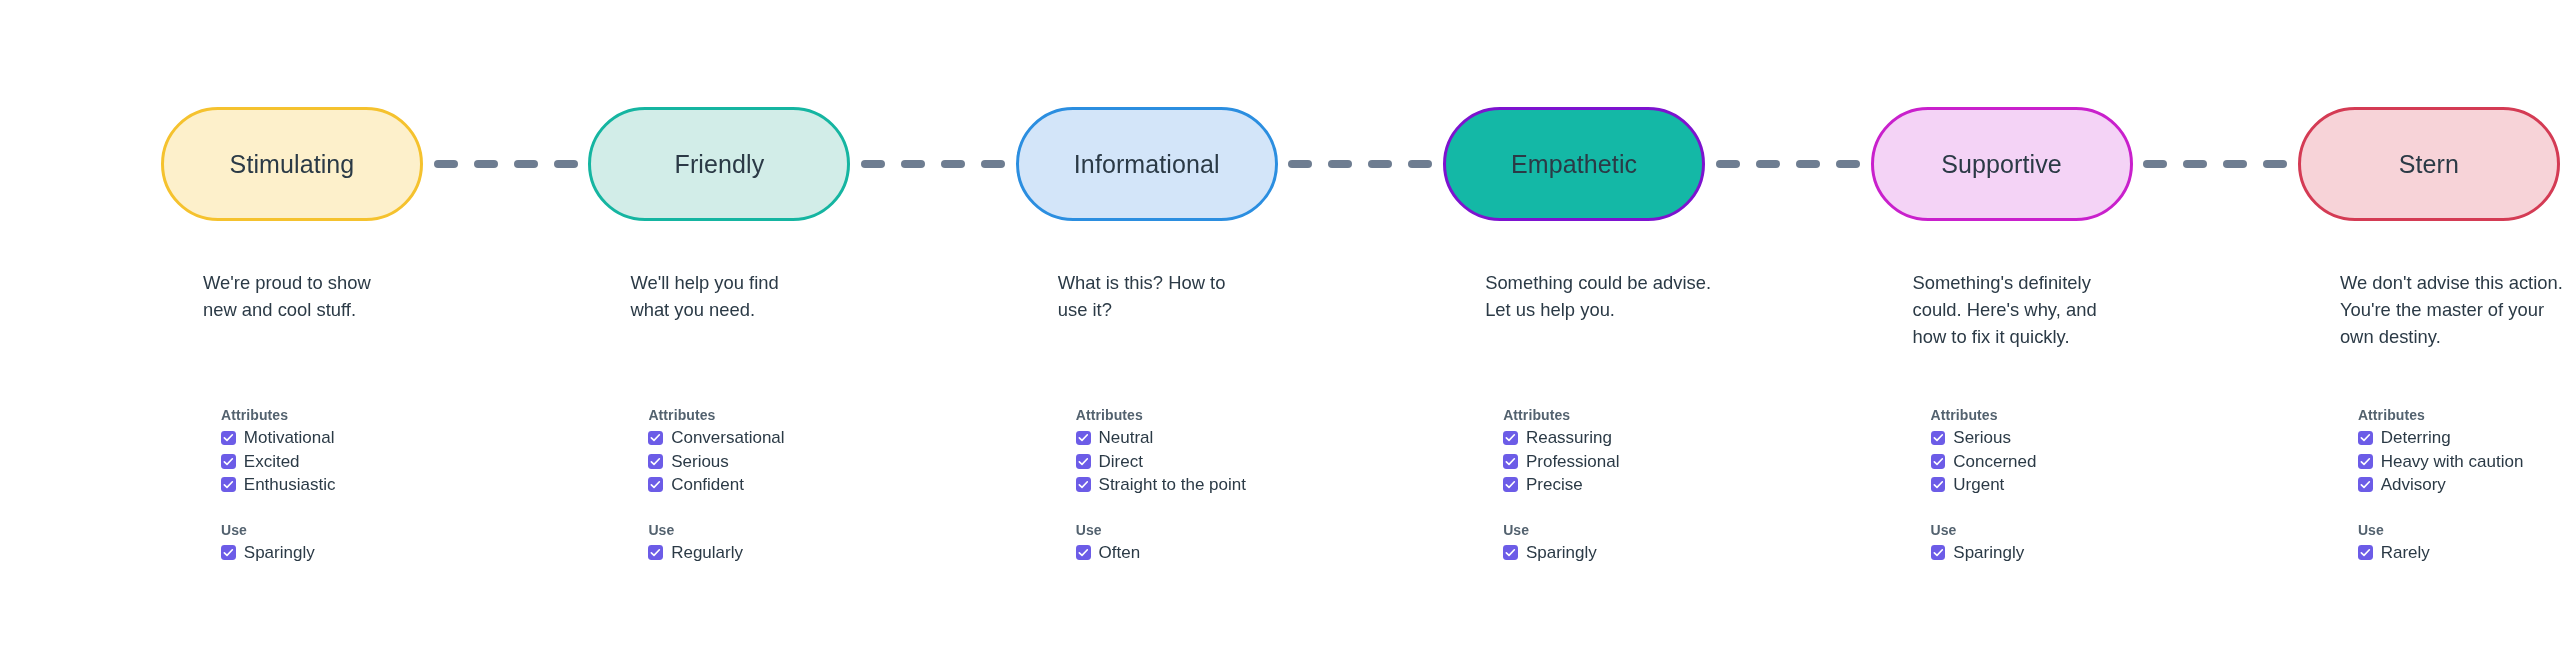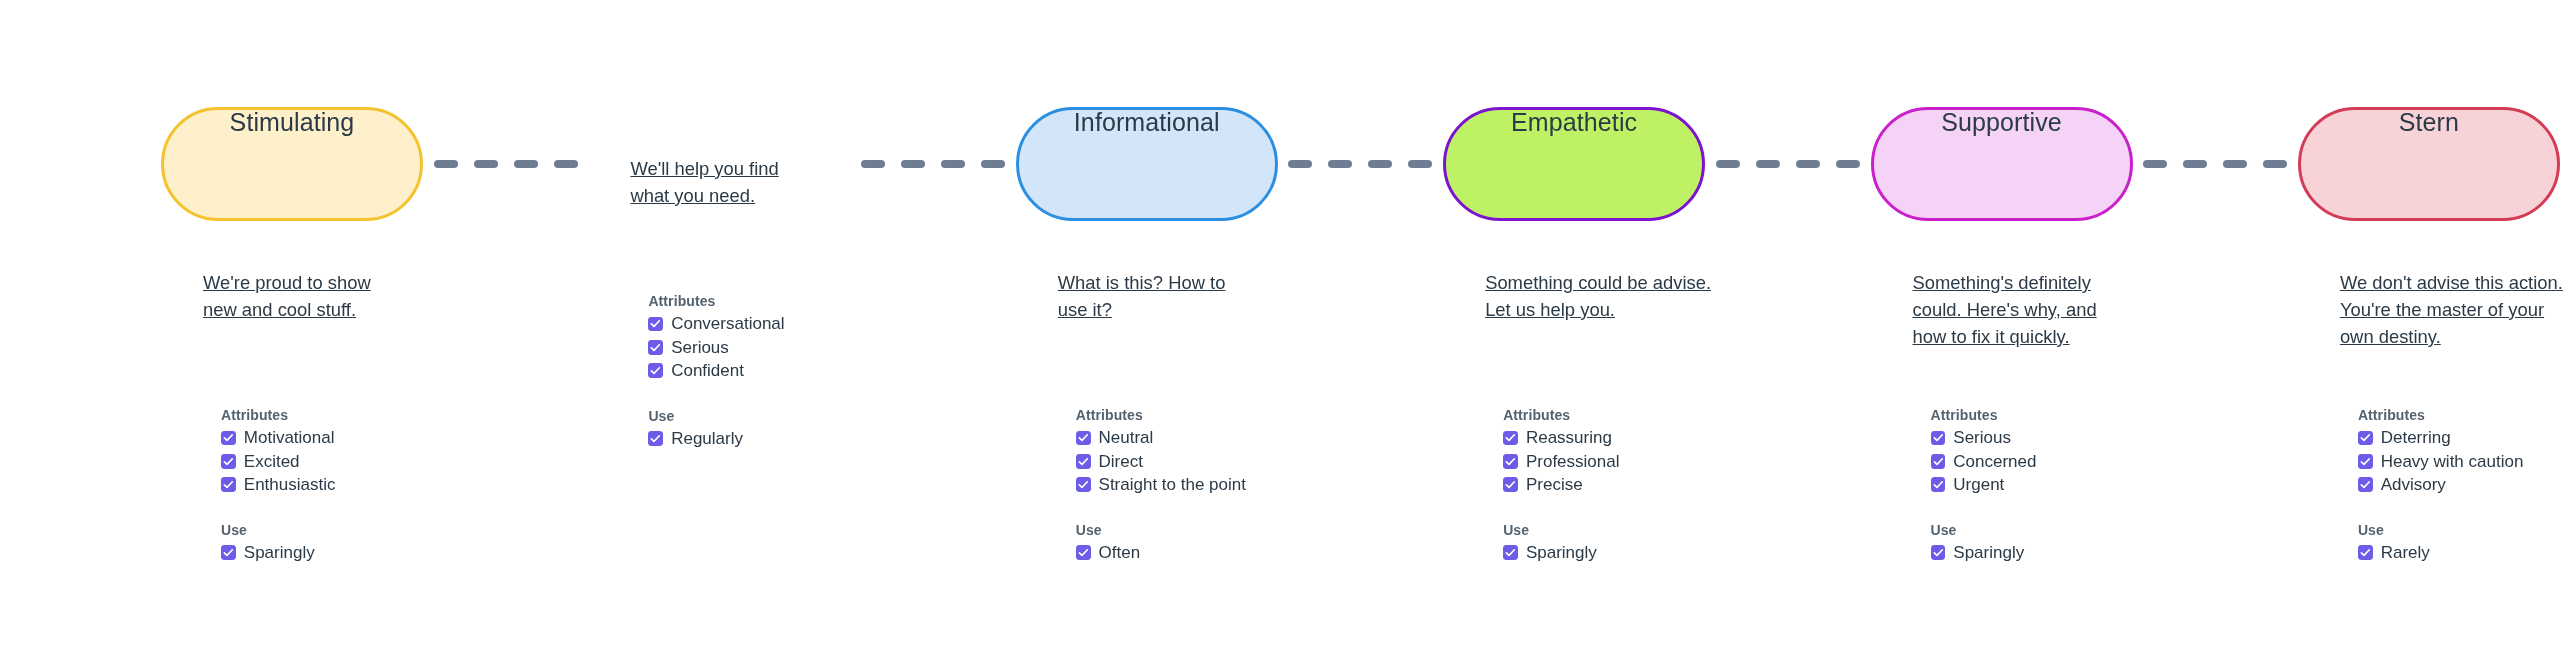--- a/index.html
+++ b/index.html
@@ -42,20 +42,21 @@
 
   
   .pill {
     width: 262px;
     height: 114px;
     box-sizing: border-box;
     border-radius: 60px;
     border-style: solid;
     border-width: 3.4px;
     display: flex;
+    align-items: center;
     justify-content: center;
     flex: 0 0 auto;
   }
   .pill-label {
     font-size: 25px;
     font-weight: 400;
     color: #2b3a46;
     letter-spacing: 0.1px;
     line-height: 1;
     white-space: nowrap;
@@ -82,21 +83,21 @@
 
   
   .description {
     margin-top: 48px;
     margin-left: 42px;
     font-size: 18.4px;
     line-height: 27px;
     color: #2b3a46;
     max-width: 221px;
   }
-  .description .line { display: block; white-space: pre; text-decoration: underline; }
+  .description .line { display: block; white-space: pre; }
 
   
   .groups {
     margin-left: 60px;
     margin-top: 0;
   }
   .group-title {
     font-size: 14px;
     font-weight: 700;
     color: #53626f;
@@ -207,20 +208,23 @@
           </div>
         </div>
       </div>
       <div class="connector">
         <span class="dash" style="background: rgb(110, 125, 145);"></span>
         <span class="dash" style="background: rgb(110, 125, 145);"></span>
         <span class="dash" style="background: rgb(110, 125, 145);"></span>
         <span class="dash" style="background: rgb(110, 125, 145);"></span>
       </div>
       <div class="column">
+        <div class="pill" style="border-color: rgb(21, 181, 161); background: rgb(210, 237, 232);">
+          <span class="pill-label">Friendly</span>
+        </div>
         <div class="below">
           <div class="description">
             <span class="line">We'll help you find</span>
             <span class="line">what you need.</span>
           </div>
           <div class="groups" style="margin-top: 85px;">
             <div class="group group-attributes">
               <div class="group-title">Attributes</div>
               <div class="check-list">
                 <div class="check-row">
@@ -326,21 +330,21 @@
           </div>
         </div>
       </div>
       <div class="connector">
         <span class="dash" style="background: rgb(110, 125, 145);"></span>
         <span class="dash" style="background: rgb(110, 125, 145);"></span>
         <span class="dash" style="background: rgb(110, 125, 145);"></span>
         <span class="dash" style="background: rgb(110, 125, 145);"></span>
       </div>
       <div class="column">
-        <div class="pill" style="border-color: rgb(125, 19, 207); background: #bef264;">
+        <div class="pill" style="border-color: rgb(125, 19, 207); background: #14b8a6;">
           <span class="pill-label">Empathetic</span>
         </div>
         <div class="below">
           <div class="description">
             <span class="line">Something could be advise.</span>
             <span class="line">Let us help you.</span>
           </div>
           <div class="groups" style="margin-top: 85px;">
             <div class="group group-attributes">
               <div class="group-title">Attributes</div>

